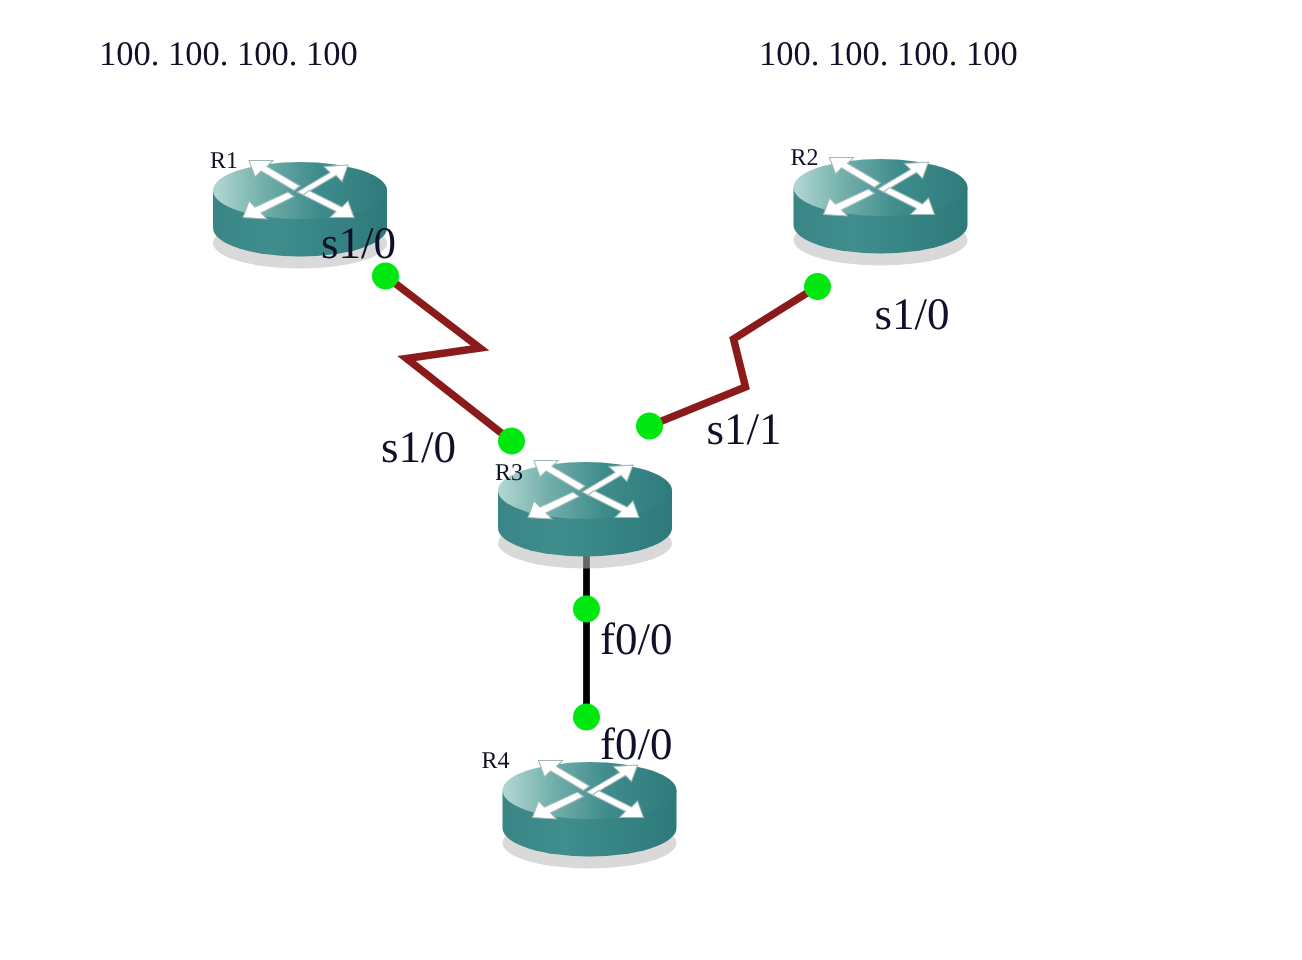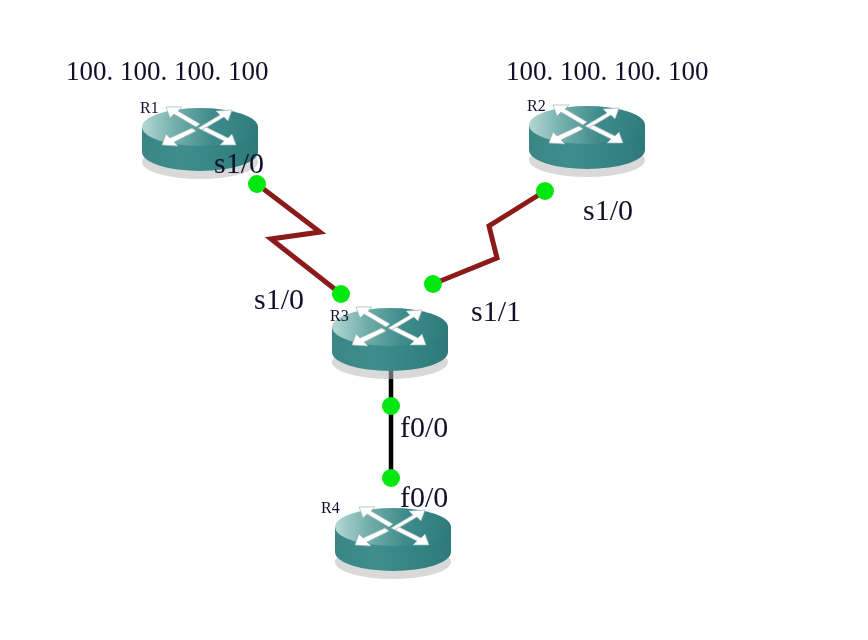--- a/index.html
+++ b/index.html
@@ -26,22 +26,21 @@
     height: 640px;
   }
   .label {
     position: absolute;
     color: #10102a;
     font-family: "Liberation Serif", "DejaVu Serif", serif;
     white-space: nowrap;
     line-height: 1;
   }
   .label-ip {
-    font-size: 27px;
-    margin-top: 34px;
+    font-size: 23px;
   }
   .label-node {
     font-size: 16px;
   }
   .label-iface {
     font-size: 30px;
   }
 </style>
 </head>
 <body>
@@ -102,18 +101,18 @@
   <div id="node-label-layer">
       <div class="label label-node" style="left: 140px; top: 100px;">R1</div>
       <div class="label label-node" style="left: 527px; top: 98px;">R2</div>
       <div class="label label-node" style="left: 330px; top: 308px;">R3</div>
       <div class="label label-node" style="left: 321px; top: 500px;">R4</div>
     </div>
   <div id="iface-label-layer">
       <div class="label label-iface" style="left: 214px; top: 148px;">s1/0</div>
       <div class="label label-iface" style="left: 583px; top: 195px;">s1/0</div>
       <div class="label label-iface" style="left: 254px; top: 284px;">s1/0</div>
-      <div class="label label-iface" style="left: 471px; top: 296px;">s1/1</div>
+      <div class="label label-iface" style="left: 471px; top: 272px;">s1/1</div>
       <div class="label label-iface" style="left: 400px; top: 412px;">f0/0</div>
       <div class="label label-iface" style="left: 400px; top: 482px;">f0/0</div>
     </div>
 
 </div>
 
 </body></html>

